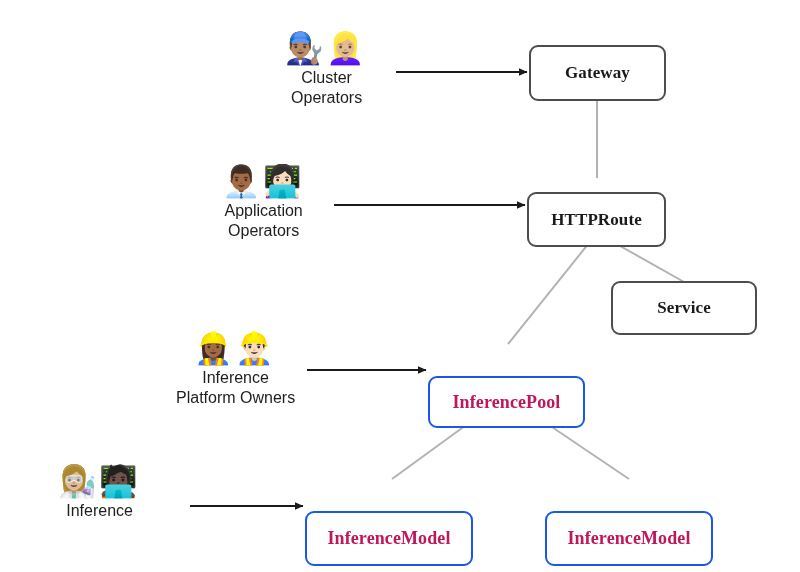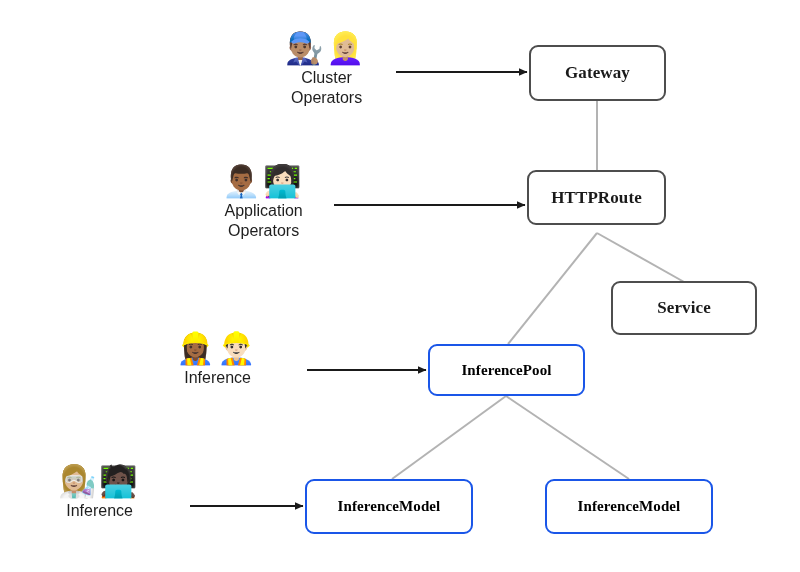--- a/index.html
+++ b/index.html
@@ -37,22 +37,23 @@
     z-index: 3;
     font-family: Liberation Serif, serif;
   }
   .node-dark {
     border: 2px solid #4d4d4d;
     color: #1a1a1a;
     font-size: 17px;
   }
   .node-blue {
     border: 2px solid #1a56e8;
-    color: #000000;
-    font-size: 15px;
+    color: #be185d;
+    font-size: 18px;
+    margin-top: 32px;
   }
   .persona {
     position: absolute;
     z-index: 3;
     text-align: center;
     color: #202020;
   }
   .persona-emoji {
     font-size: 31px;
     line-height: 38px;
@@ -87,40 +88,41 @@
     <g id="arrow-group">
         <line x1="396" y1="72" x2="527" y2="72" stroke="#1a1a1a" stroke-width="2" marker-end="url(#arrowhead)"></line>
         <line x1="334" y1="205" x2="525" y2="205" stroke="#1a1a1a" stroke-width="2" marker-end="url(#arrowhead)"></line>
         <line x1="307" y1="370" x2="426" y2="370" stroke="#1a1a1a" stroke-width="2" marker-end="url(#arrowhead)"></line>
         <line x1="190" y1="506" x2="303" y2="506" stroke="#1a1a1a" stroke-width="2" marker-end="url(#arrowhead)"></line>
       </g>
   </svg>
 
   <div id="node-layer">
       <div class="node node-dark" style="left: 529px; top: 45px; width: 137px; height: 56px;">Gateway</div>
-      <div class="node node-dark" style="left: 527px; top: 170px; width: 139px; height: 55px;">HTTPRoute</div>
+      <div class="node node-dark" style="left: 527px; top: 192px; width: 139px; height: 55px;">HTTPRoute</div>
       <div class="node node-dark" style="left: 611px; top: 281px; width: 146px; height: 54px; text-align: right;">Service</div>
       <div class="node node-blue" style="left: 428px; top: 344px; width: 157px; height: 52px;">InferencePool</div>
       <div class="node node-blue" style="left: 305px; top: 479px; width: 168px; height: 55px;">InferenceModel</div>
       <div class="node node-blue" style="left: 545px; top: 479px; width: 168px; height: 55px;">InferenceModel</div>
     </div>
   <div id="persona-layer">
       <div class="persona" style="left: 285px; top: 30px;">
         <div class="persona-emoji">👨🏽‍🔧👱🏼‍♀️</div>
         <div class="persona-label">Cluster</div>
         <div class="persona-label">Operators</div>
       </div>
       <div class="persona" style="left: 222px; top: 163px;">
         <div class="persona-emoji">👨🏾‍💼👩🏻‍💻</div>
         <div class="persona-label">Application</div>
         <div class="persona-label">Operators</div>
       </div>
       <div class="persona" style="left: 176px; top: 330px;">
         <div class="persona-emoji">👷🏾‍♀️👷🏻‍♂️</div>
         <div class="persona-label">Inference</div>
+        <div class="persona-label">Platform Owners</div>
       </div>
       <div class="persona" style="left: 58px; top: 463px;">
         <div class="persona-emoji">👩🏼‍🔬🧑🏿‍💻</div>
         <div class="persona-label">Inference</div>
       </div>
     </div>
 
 </div>
 
 </body></html>

